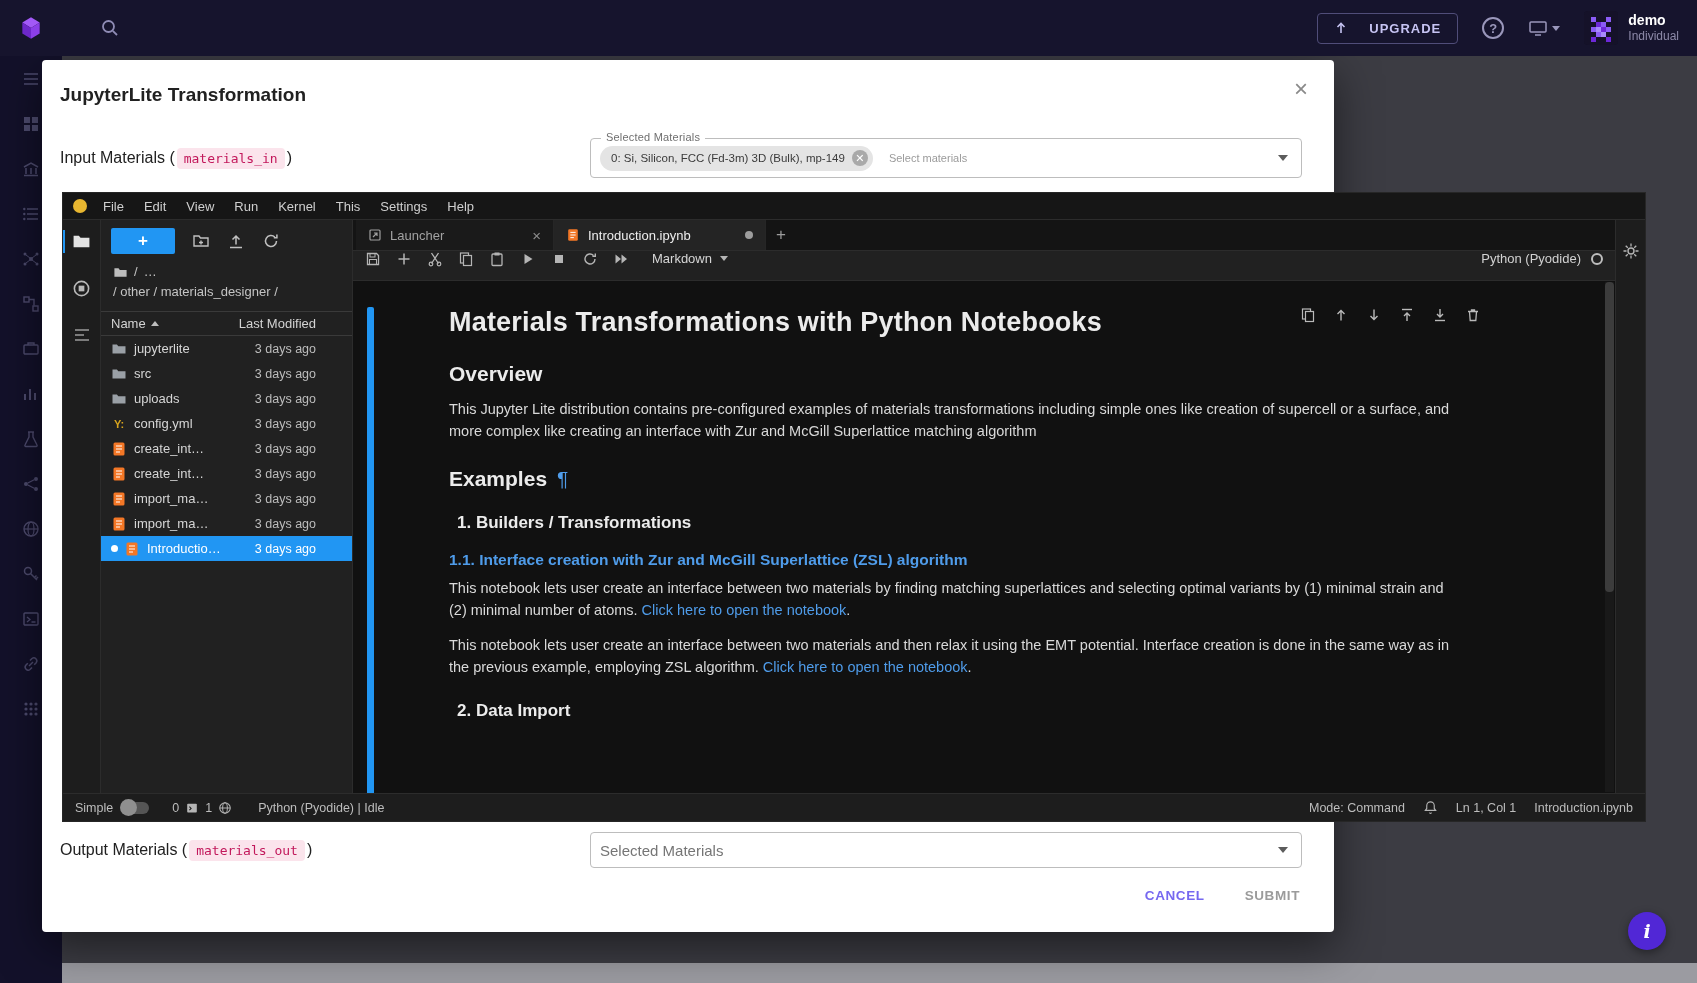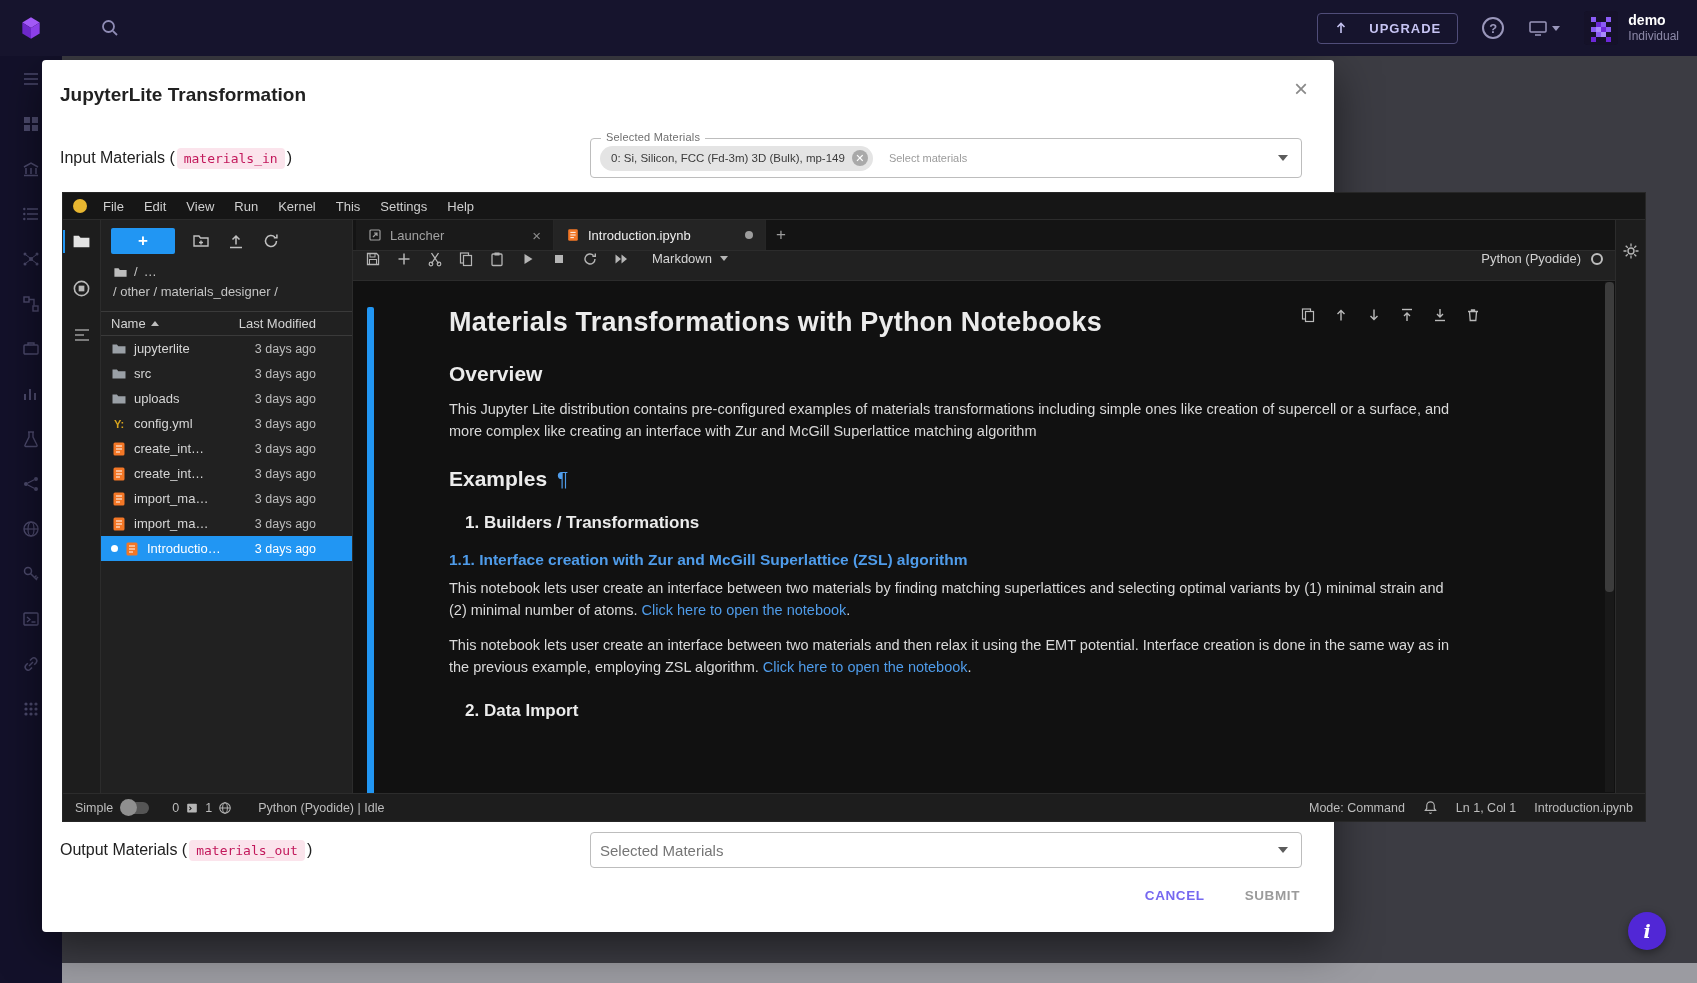--- a/index.html
+++ b/index.html
@@ -102,21 +102,21 @@
 
   
   .jl-nb{flex:1;position:relative;overflow:hidden;padding:14px 0 0 14px;background:#111}
   .nb-scrolltrack{position:absolute;right:1px;top:1px;bottom:1px;width:9px;background:#191919}
   .nb-thumb{position:absolute;right:1px;top:1px;width:9px;height:310px;background:#3c3c3c;border-radius:4px}
   .cell{position:relative;height:100%;margin-right:128px;padding-left:82px}
   .cell-bar{position:absolute;left:0;top:0;bottom:10px;width:7px;background:#2196f3;border-radius:2px}
   .cell-tools{position:absolute;top:0;right:6px;display:flex;gap:17px}
   .doc h1{font-size:27px;color:#ececec;margin:12px 0 24px;font-weight:700;letter-spacing:.2px}
   .doc h2{font-size:21px;color:#ececec;margin:24px 0 12px;font-weight:700}
-  .doc h3{font-size:17px;color:#ececec;margin:22px 16px 8px;font-weight:700}
+  .doc h3{font-size:17px;color:#ececec;margin:22px 8px 8px;font-weight:700}
   .doc h4{font-size:15.5px;color:#4f9cea;margin:18px 0 6px;font-weight:700}
   .doc p{font-size:14.5px;color:#d9d9d9;line-height:1.55;margin:8px 0 12px;max-width:1015px}
   .doc .lnk{color:#4f9cea;cursor:pointer}
   .anchor{color:#4f9cea;margin-left:10px;font-weight:400}
 
   
   .jl-right{width:30px;background:#1d1d1d;border-left:1px solid #2c2c2c;display:flex;justify-content:center;padding-top:22px;flex:none}
 
   
   .jl-status{height:28px;background:#1d1d1d;border-top:1px solid #2c2c2c;display:flex;align-items:center;padding:0 12px;font-size:12.5px;color:#bdbdbd;gap:9px;flex:none}

